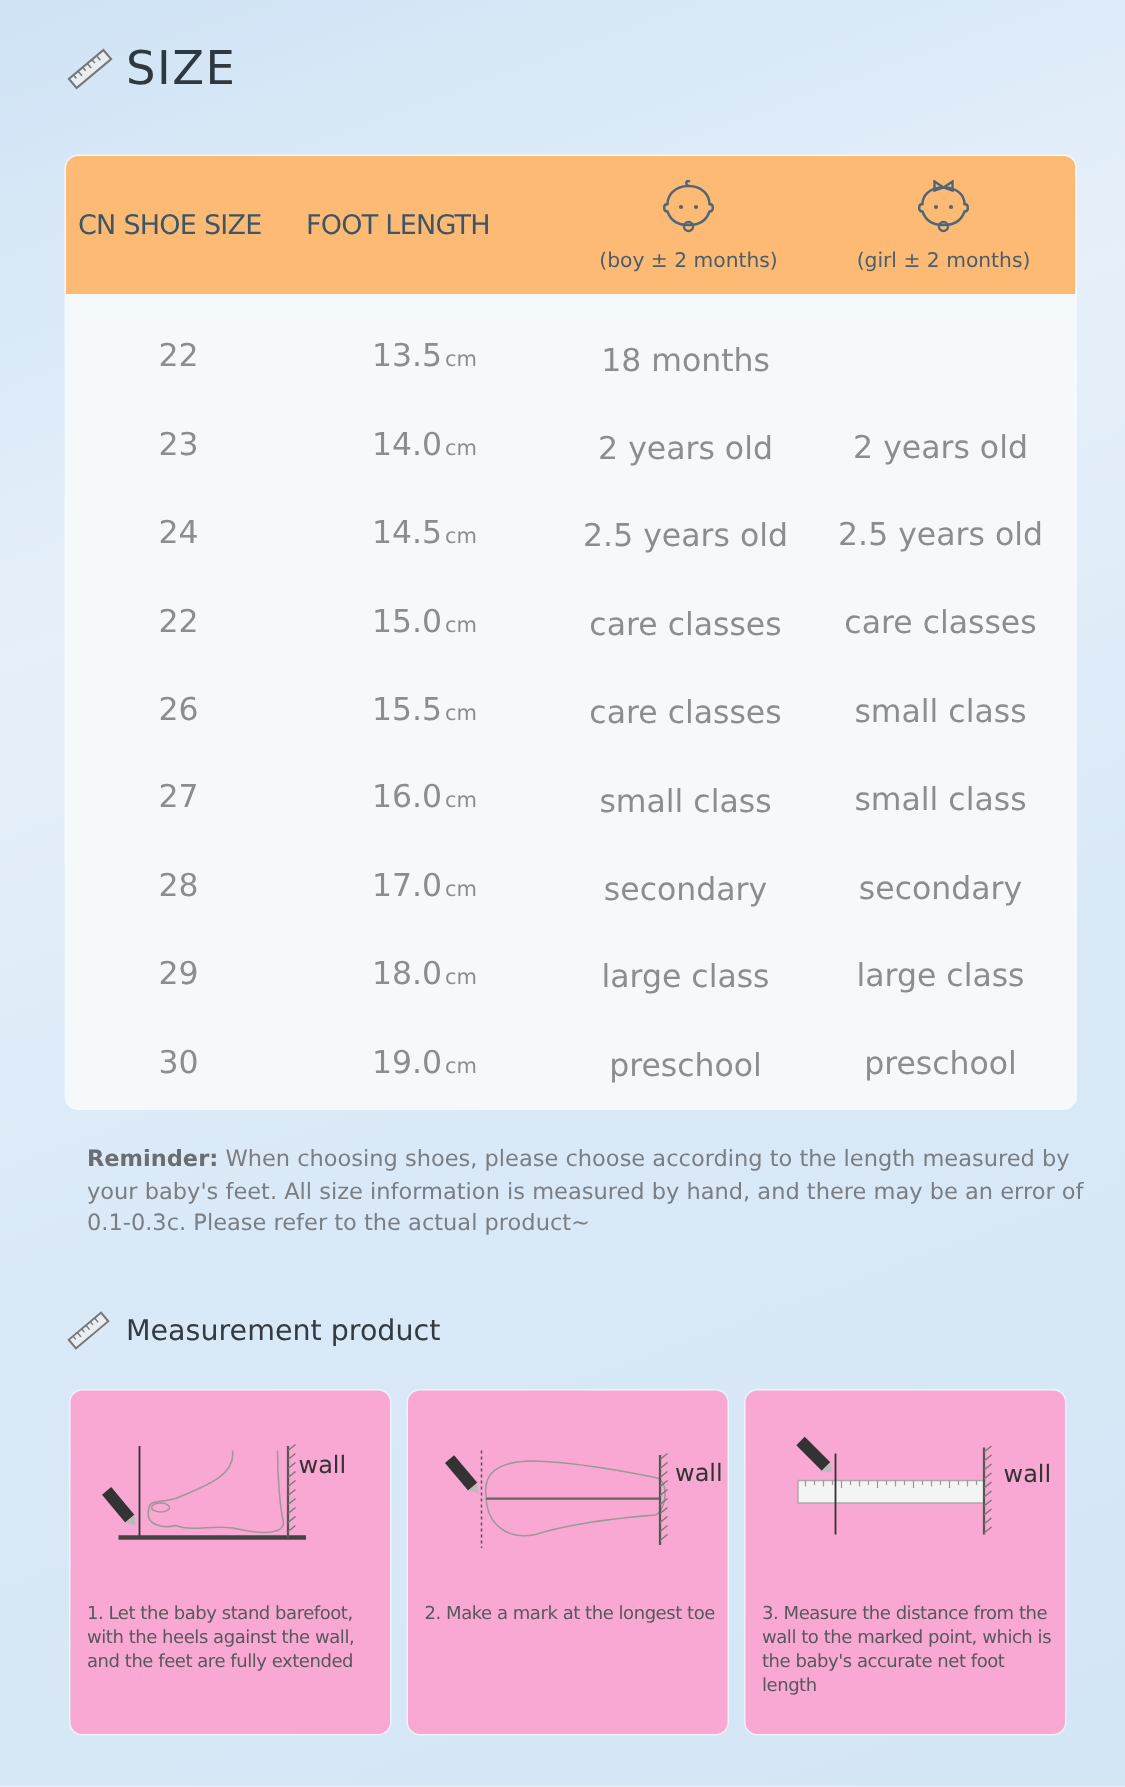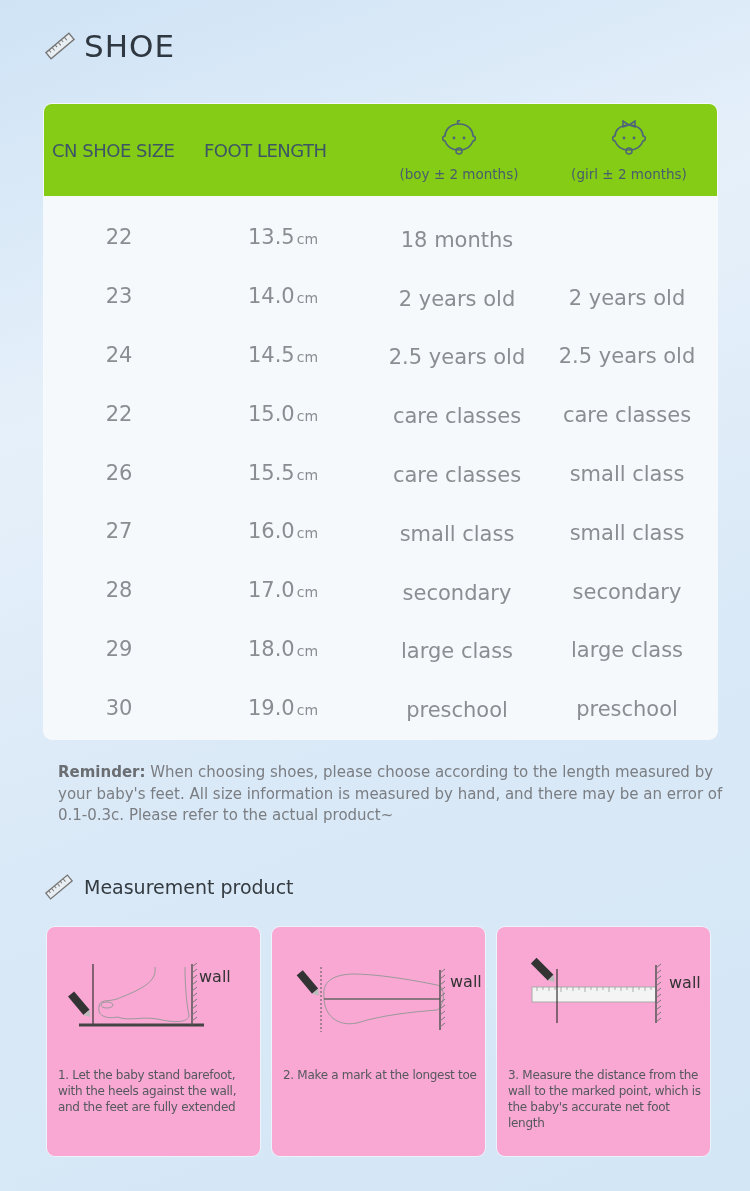--- a/index.html
+++ b/index.html
@@ -12,21 +12,21 @@
   .title-row { position: absolute; left: 44px; top: 28px; display: flex; align-items: center; }
   .title-row .ruler { width: 32px; height: 32px; margin-right: 8px; }
   .title { font-size: 31px; color: #2f3740; letter-spacing: 1px; font-family: "DejaVu Sans", sans-serif; }
 
   .table-card {
     position: absolute; left: 44px; top: 104px; width: 673px; height: 635px;
     background: #f6f9fc; border-radius: 8px; overflow: hidden;
     box-shadow: 0 0 0 1px rgba(255,255,255,0.7);
   }
   .thead {
-    height: 92px; background: #84cc16; display: flex; align-items: center;
+    height: 92px; background: #fdba74; display: flex; align-items: center;
   }
   .th { color: #3e5566; font-size: 18px; font-family: "DejaVu Sans", sans-serif; letter-spacing: -0.5px; }
   .th.c1 { width: 150px; padding-left: 8px; }
   .th.c2 { width: 170px; padding-left: 2px; }
   .th.age { width: 170px; text-align: center; display: flex; flex-direction: column; align-items: center; }
   .th.age svg { width: 40px; height: 36px; margin-bottom: 10px; margin-top: 2px; }
   .th.age span { font-size: 13.5px; color: #4a5d6c; letter-spacing: 0; }
 
   .tbody { padding-top: 12px; }
   .tr { display: flex; align-items: center; height: 58.8px; color: #8a8d91; }
@@ -70,21 +70,21 @@
       <g stroke="#777" stroke-width="1">
         <line x1="5" y1="12" x2="5" y2="15"></line>
           <line x1="9" y1="12" x2="9" y2="16"></line>
           <line x1="13" y1="12" x2="13" y2="15"></line>
         <line x1="17" y1="12" x2="17" y2="16"></line>
           <line x1="21" y1="12" x2="21" y2="15"></line>
           <line x1="25" y1="12" x2="25" y2="16"></line>
       </g>
     </g>
   </svg>
-  <span class="title">SHOE</span>
+  <span class="title">SIZE</span>
 </div>
 
 <div class="table-card">
   <div class="thead">
     <div class="th c1">CN SHOE SIZE</div>
     <div class="th c2">FOOT LENGTH</div>
     <div class="th age">
       <svg viewBox="0 0 40 36">
         <g fill="none" stroke="#4f6678" stroke-width="1.6">
           <path d="M20 4 C10 4 6 11 6 16 C3 16 3 21 6 21 C8 27 13 30 20 30 C27 30 32 27 34 21 C37 21 37 16 34 16 C34 11 30 4 20 4 Z"></path>

